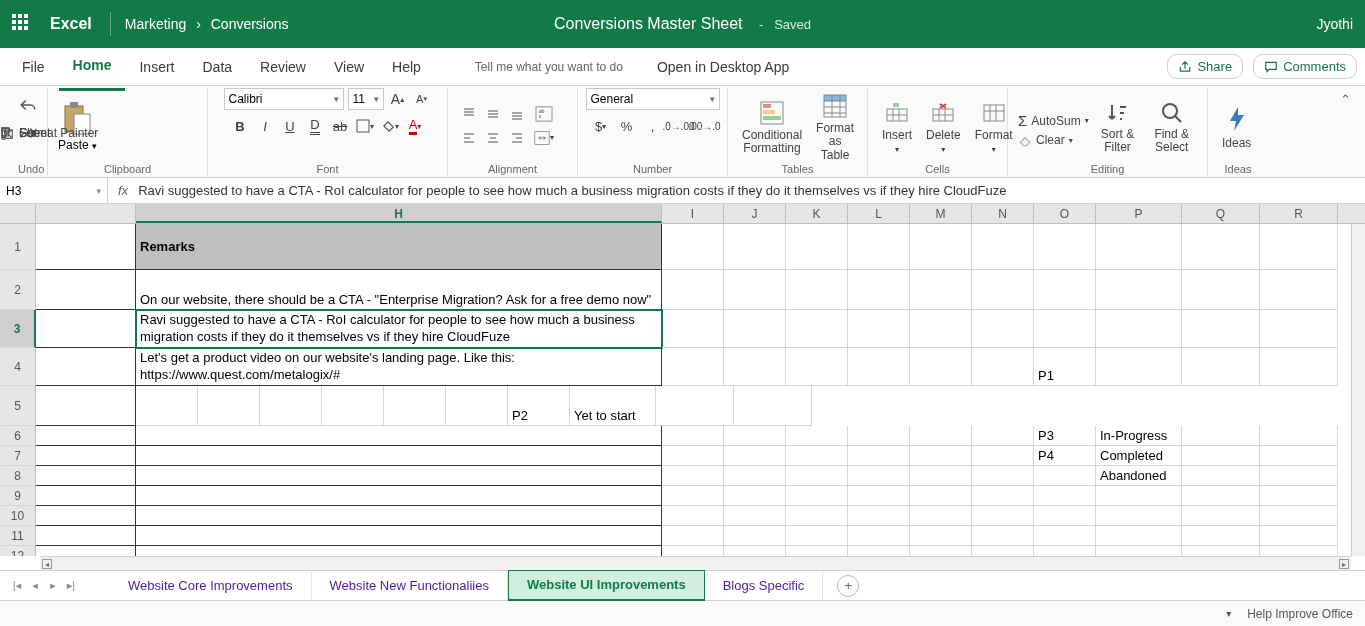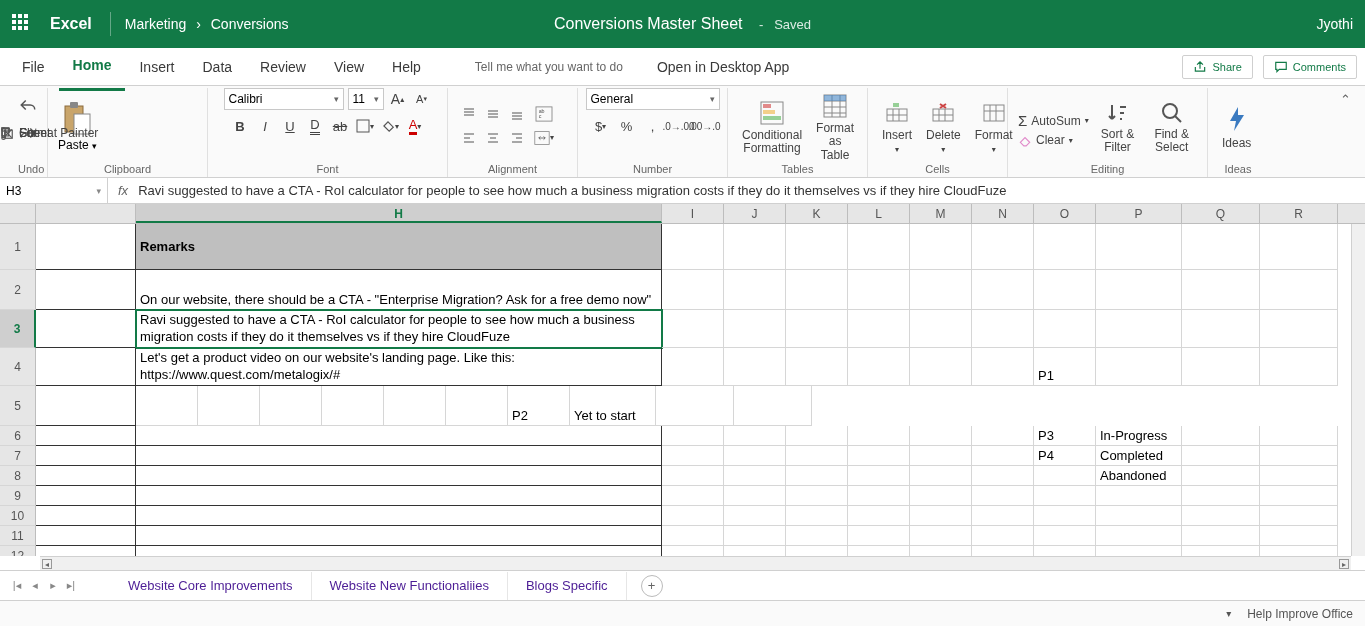--- a/index.html
+++ b/index.html
@@ -16,21 +16,21 @@
 .titlebar .doc-title { position: absolute; left: 50%; transform: translateX(-50%); font-size: 16px; }
 .titlebar .doc-title .saved { font-size: 13px; opacity: .85; margin-left: 12px; }
 .titlebar .user { margin-left: auto; font-size: 14px; }
 
 
 .tabsrow { height: 38px; border-bottom: 1px solid #d0d0d0; display: flex; align-items: center; padding: 0 8px; background: #fff; }
 .tabsrow .tab { padding: 4px 14px; line-height: 38px; font-size: 14px; color: #3a3a3a; cursor: pointer; }
 .tabsrow .tab.active { color: #127a47; border-bottom: 3px solid #127a47; font-weight: 600; }
 .tabsrow .search { margin-left: 40px; color: #666; font-size: 12px; }
 .tabsrow .right { margin-left: auto; display: flex; gap: 10px; }
-.tabsrow .btn { border: 1px solid #cfcfcf; padding: 4px 10px; border-radius: 2px; color: #127a47; font-size: 11px; display: flex; align-items: center; gap: 5px; cursor: pointer; }
+.tabsrow .btn { border: 1px solid #cfcfcf; padding: 4px 10px; border-radius: 10px; color: #127a47; font-size: 13px; display: flex; align-items: center; gap: 5px; cursor: pointer; }
 
 
 .ribbon { height: 92px; border-bottom: 1px solid #d0d0d0; display: flex; padding: 2px 8px 0; background: #fafafa; }
 .group { border-right: 1px solid #e0e0e0; padding: 0 10px; display: flex; flex-direction: column; }
 .group:last-child { border-right: none; }
 .group .body { flex: 1; display: flex; align-items: center; gap: 6px; }
 .group .label { text-align: center; font-size: 11px; color: #666; padding-bottom: 2px; }
 .undo-col { display: flex; flex-direction: column; align-items: center; gap: 2px; padding-top:6px;}
 .icon-btn { width: 22px; height: 22px; display: flex; align-items: center; justify-content: center; cursor: pointer; color: #555; }
 .paste-col { display:flex; flex-direction:column; align-items:center; }
@@ -658,20 +658,21 @@
 </div>
 
 <div class="sheettabs">
   <div class="nav">|◂</div>
   <div class="nav">◂</div>
   <div class="nav">▸</div>
   <div class="nav">▸|</div>
   <div style="width:30px;"></div>
   <div class="stab">Website Core Improvements</div>
   <div class="stab">Website New Functionaliies</div>
+  <div class="stab active">Website UI Improvements</div>
   <div class="stab">Blogs Specific</div>
   <div class="add">+</div>
 </div>
 
 <div class="status">
   <div class="right">
     <span style="font-size:10px;">▾</span>
     <span>Help Improve Office</span>
   </div>
 </div>

